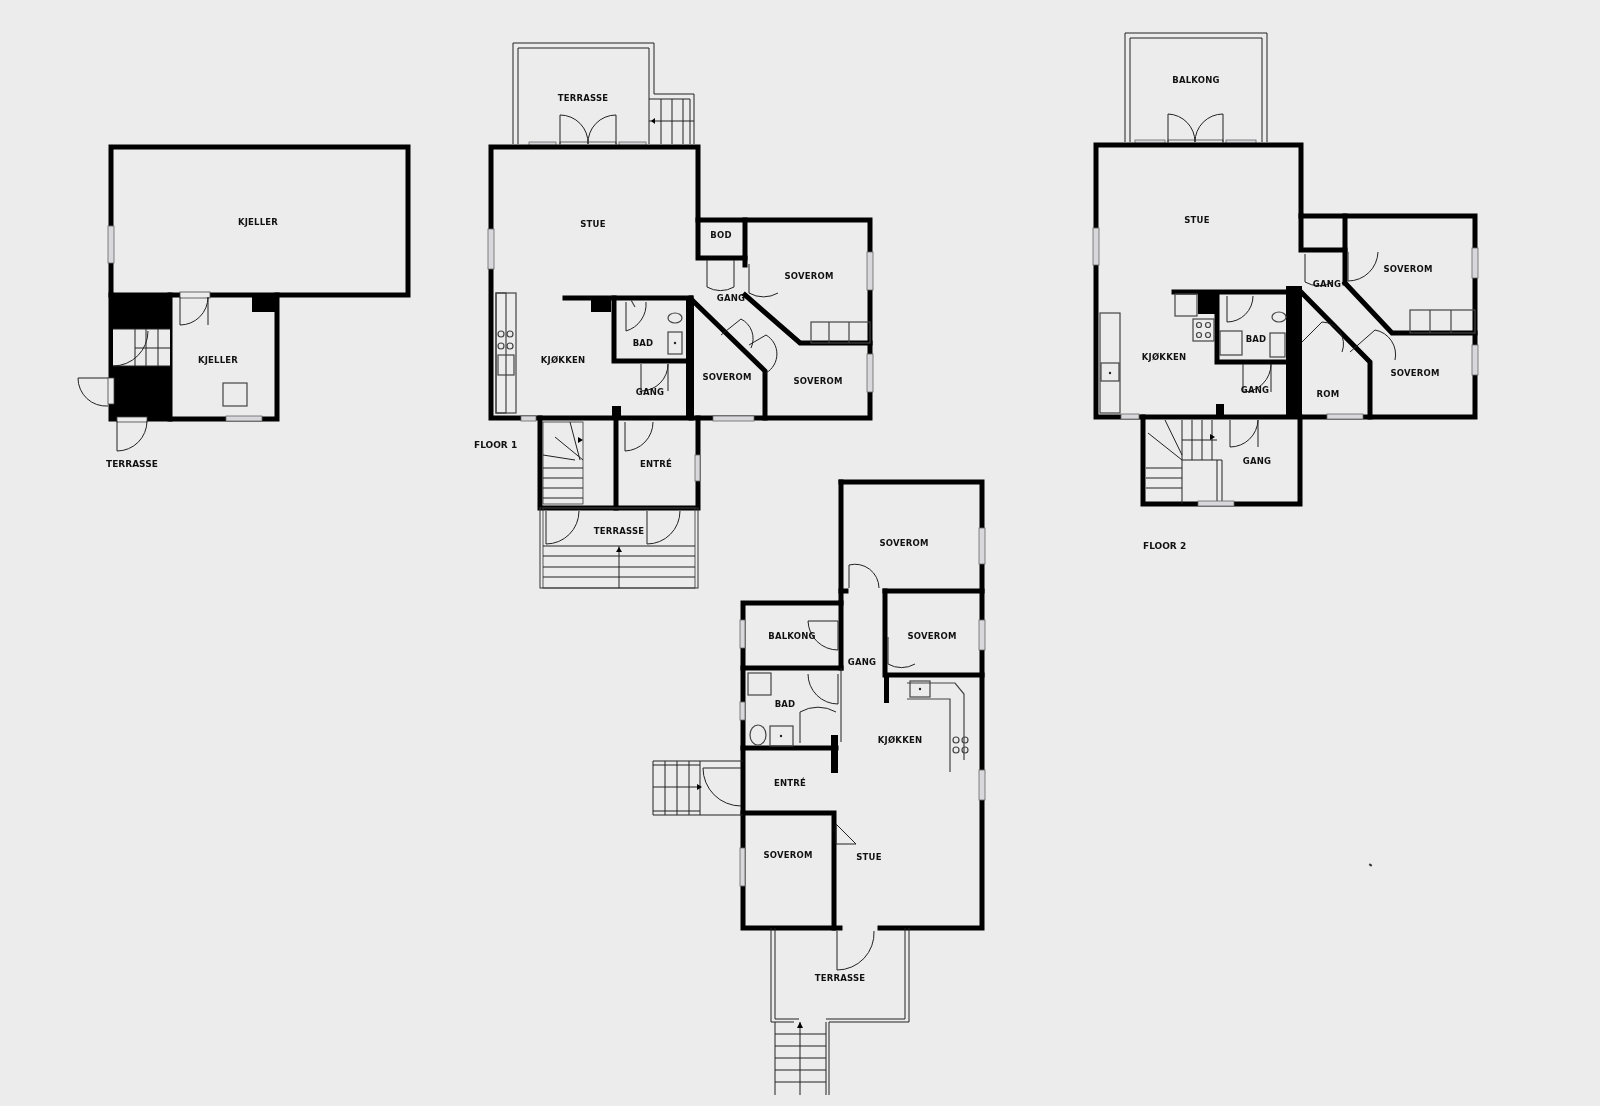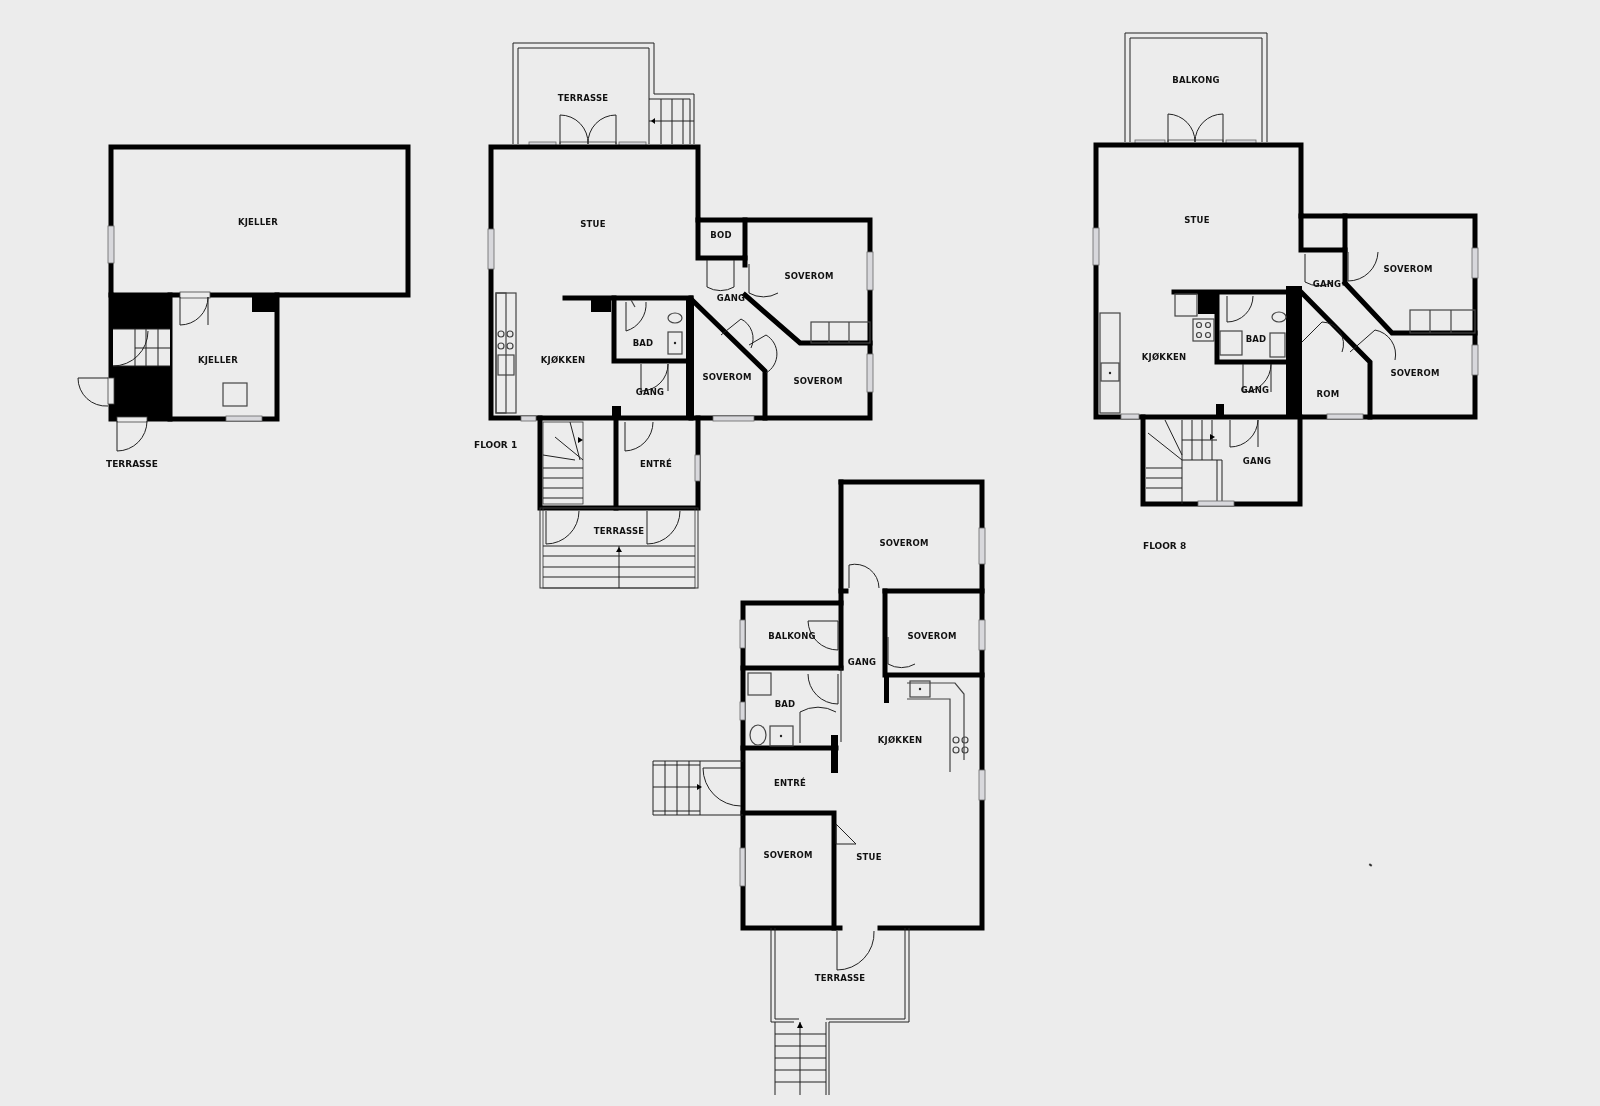--- a/index.html
+++ b/index.html
@@ -358,21 +358,21 @@
 <div class="room-label" style="left:1196px;top:80px">BALKONG</div>
 <div class="room-label" style="left:1197px;top:220px">STUE</div>
 <div class="room-label" style="left:1408px;top:269px">SOVEROM</div>
 <div class="room-label" style="left:1327px;top:284px">GANG</div>
 <div class="room-label" style="left:1256px;top:339px">BAD</div>
 <div class="room-label" style="left:1164px;top:357px">KJØKKEN</div>
 <div class="room-label" style="left:1328px;top:394px">ROM</div>
 <div class="room-label" style="left:1415px;top:373px">SOVEROM</div>
 <div class="room-label" style="left:1255px;top:390px">GANG</div>
 <div class="room-label" style="left:1257px;top:461px">GANG</div>
-<div class="floor-label" style="left:1143px;top:541px">FLOOR 8</div>
+<div class="floor-label" style="left:1143px;top:541px">FLOOR 2</div>
 
 <div class="room-label" style="left:904px;top:543px">SOVEROM</div>
 <div class="room-label" style="left:792px;top:636px">BALKONG</div>
 <div class="room-label" style="left:932px;top:636px">SOVEROM</div>
 <div class="room-label" style="left:862px;top:662px">GANG</div>
 <div class="room-label" style="left:785px;top:704px">BAD</div>
 <div class="room-label" style="left:900px;top:740px">KJØKKEN</div>
 <div class="room-label" style="left:790px;top:783px">ENTRÉ</div>
 <div class="room-label" style="left:788px;top:855px">SOVEROM</div>
 <div class="room-label" style="left:869px;top:857px">STUE</div>

